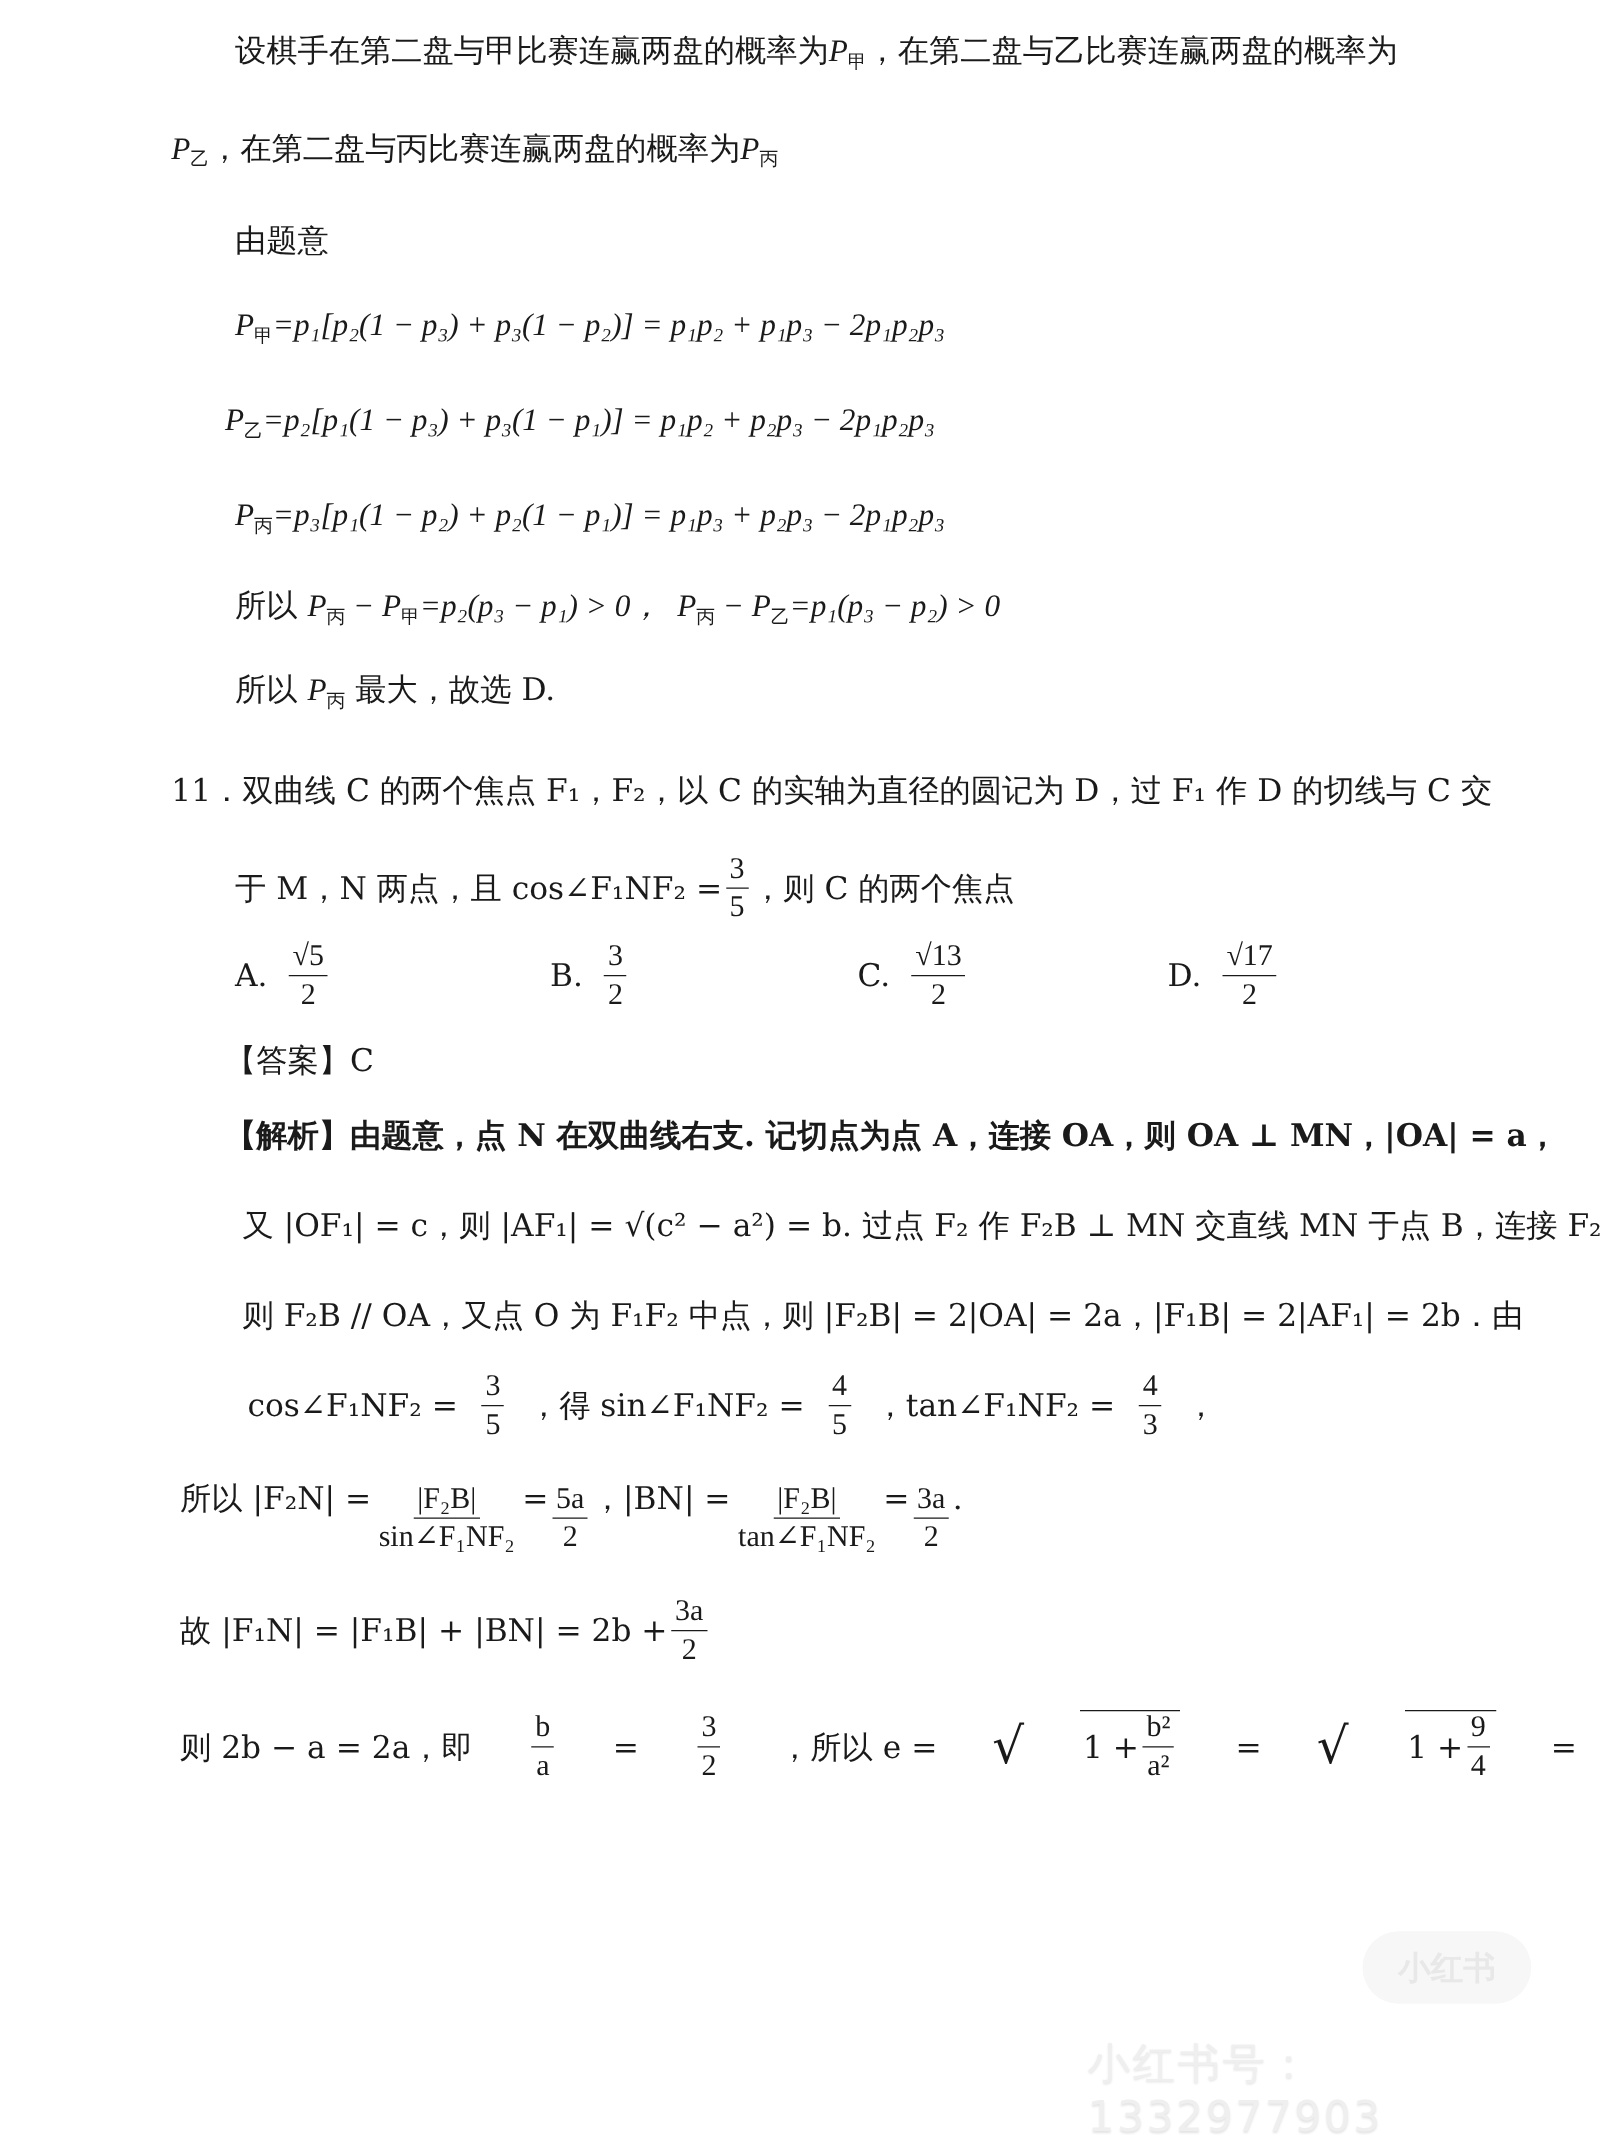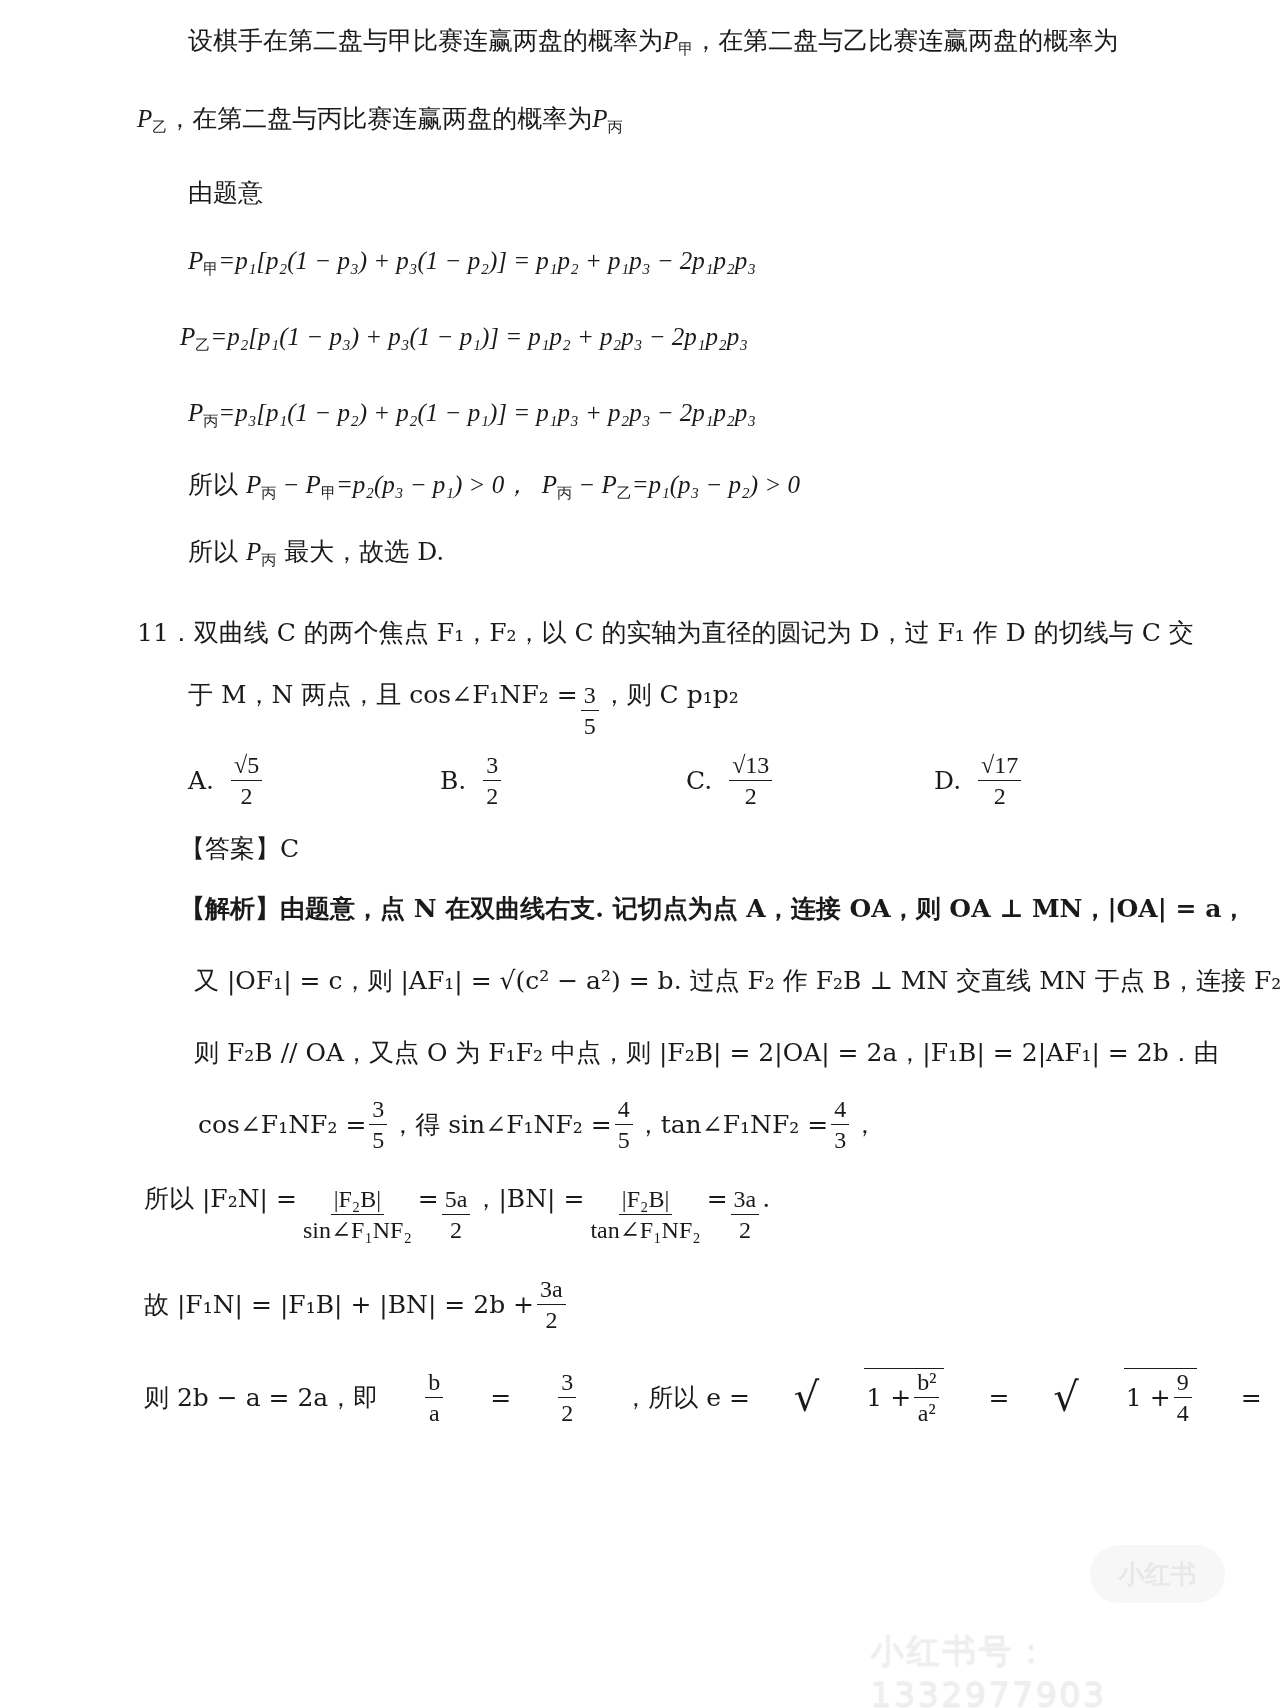--- a/index.html
+++ b/index.html
@@ -48,27 +48,27 @@
   &nbsp;<span>P</span><sub>丙</sub> − <span>P</span><sub>乙</sub><span>=p₁(p₃ − p₂) &gt; 0</span></span>
 </div>
 
 <div class="line" style="left:188px;top:539px;">
   <span>所以</span> <span class="m"><span>P</span><sub>丙</sub></span> <span>最大，故选 D.</span>
 </div>
 
 <div class="line" style="left:137px;top:620px;">
   <span>11．</span><span>双曲线 C 的两个焦点 F₁，F₂，以 C 的实轴为直径的圆记为 D，过 F₁ 作 D 的切线与 C 交</span>
 </div>
-<div class="line" style="left:188px;top:682px;display:flex;align-items:flex-start;">
+<div class="line" style="left:188px;top:682px;display:flex;align-items:center;">
   <span>于 M，N 两点，且 cos∠F₁NF₂ =</span>
   <span class="frac">
       <span class="num">3</span>
       <span class="den">5</span>
     </span>
-  <span>，则 C p₁p₂</span>
+  <span>，则 C 的两个焦点</span>
 </div>
 
 <div class="choice" style="left:188px;top:752px;">
   <span>A.</span>
   <span class="frac">
       <span class="num">√5</span>
       <span class="den">2</span>
     </span>
 </div>
 <div class="choice" style="left:440px;top:752px;">
@@ -96,21 +96,21 @@
 <div class="line" style="left:180px;top:836px;">
   <span>【答案】</span><span>C</span>
 </div>
 
 <div class="line" style="left:180px;top:896px;font-weight:bold;">
   <span>【解析】</span><span>由题意，点 N 在双曲线右支. 记切点为点 A，连接 OA，则 OA ⊥ MN，|OA| = a，</span>
 </div>
 <div class="line" style="left:194px;top:968px;">又 |OF₁| = c，则 |AF₁| = √(c² − a²) = b. 过点 F₂ 作 F₂B ⊥ MN 交直线 MN 于点 B，连接 F₂N，</div>
 <div class="line" style="left:194px;top:1040px;">则 F₂B // OA，又点 O 为 F₁F₂ 中点，则 |F₂B| = 2|OA| = 2a，|F₁B| = 2|AF₁| = 2b．由</div>
 
-<div class="line" style="left:198px;top:1096px;display:flex;align-items:center;">
+<div class="line" style="left:198px;top:1096px;display:flex;align-items:center;gap:16px;">
   <span>cos∠F₁NF₂ =</span>
   <span class="frac">
       <span class="num">3</span>
       <span class="den">5</span>
     </span>
   <span>，得 sin∠F₁NF₂ =</span>
   <span class="frac">
       <span class="num">4</span>
       <span class="den">5</span>
     </span>

